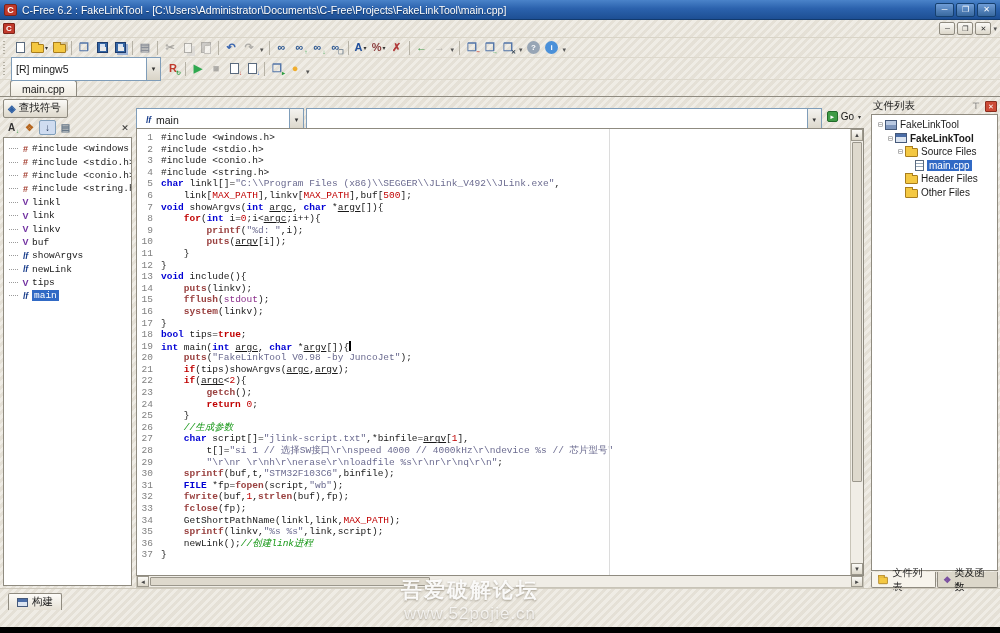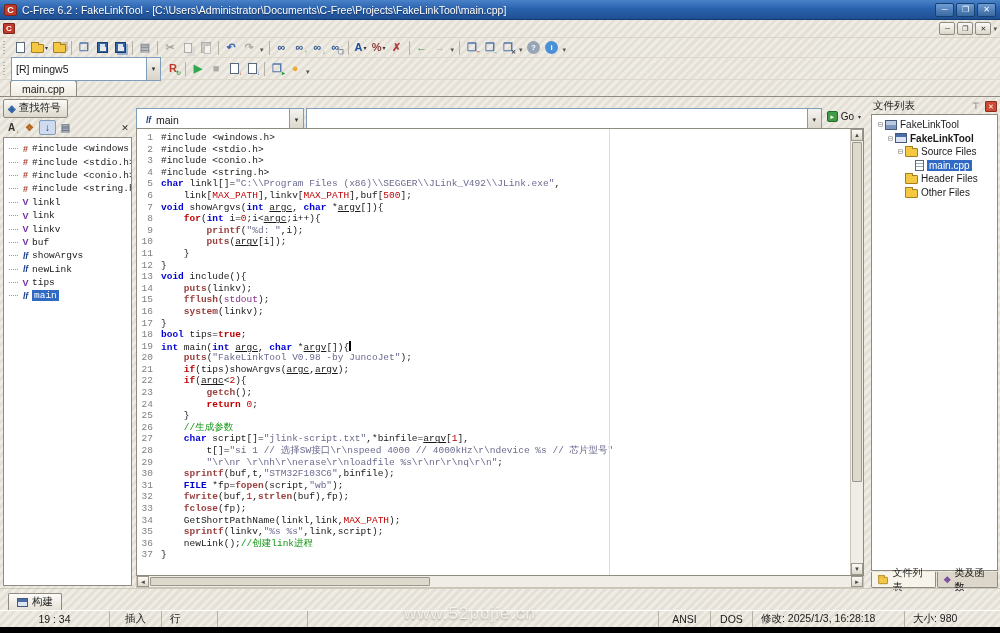--- a/index.html
+++ b/index.html
@@ -107,21 +107,21 @@
     font-family:"Liberation Mono","DejaVu Sans Mono",monospace; font-size:9.5px; }
   .ln { width:24px; flex:none; text-align:right; padding-right:8px; color:#808080; }
   .t-k { color:#0000d4; font-weight:bold; }
   .t-c { color:#c00000; font-weight:bold; }
   .t-f { color:#99403f; font-weight:bold; }
   .t-s { color:#6b6b90; }
   .t-n { color:#c00000; }
   .t-m { color:#c00000; }
   .t-p { color:#8b2f8b; }
   .t-u { text-decoration:underline; }
-  .t-cm { color:#149614; }
+  .t-cm { color:#149614; font-style:italic; }
   .caret { display:inline-block; width:1.5px; height:10px; background:#000; vertical-align:-1px; }
   .vscroll { width:13px; flex:none; background:#f0ede6; border-left:1px solid #c8c4b8; display:flex; flex-direction:column; }
   .sarrow { height:12px; background:linear-gradient(180deg,#fbfaf7,#dcd7ca); border:1px solid #9b978c;
     font-size:6px; text-align:center; line-height:10px; color:#444; }
   .vthumb { margin:1px 1px; flex:none; height:340px; background:#ded9cd; border:1px solid #9b978c; border-radius:1px; }
   .hscroll { height:12px; margin-top:0; background:#f0ede6; border:1px solid #c8c4b8; border-top:none;
     display:flex; align-items:stretch; }
   .harrow { width:12px; background:linear-gradient(180deg,#fbfaf7,#dcd7ca); border:1px solid #9b978c;
     font-size:6px; text-align:center; line-height:10px; color:#444; }
   .hthumb { width:280px; margin:1px 1px; background:#ded9cd; border:1px solid #9b978c; border-radius:1px; }
@@ -554,30 +554,20 @@
     </div>
   </div>
 
   <div class="outputrow">
     <div class="outtab">
       <span class="outic"></span>
       <span>构建</span>
     </div>
   </div>
 
-  <div class="statusbar">
-    <div class="scell center" style="width:110px">19 : 34</div>
-    <div class="scell center" style="width:52px">插入</div>
-    <div class="scell" style="width:56px">行</div>
-    <div class="scell" style="width:90px"></div>
-    <div class="sspacer"></div>
-    <div class="scell center" style="width:52px">ANSI</div>
-    <div class="scell center" style="width:42px">DOS</div>
-    <div class="scell" style="width:152px">修改: 2025/1/3, 16:28:18</div>
-    <div class="scell" style="width:95px; border-right:none">大小: 980</div>
-  </div>
 
   <div class="blackbar"></div>
 
   <div class="watermark">
+    <div class="wm1">吾爱破解论坛</div>
     <div class="wm2">www.52pojie.cn</div>
   </div>
 </div>
 
 </body></html>

